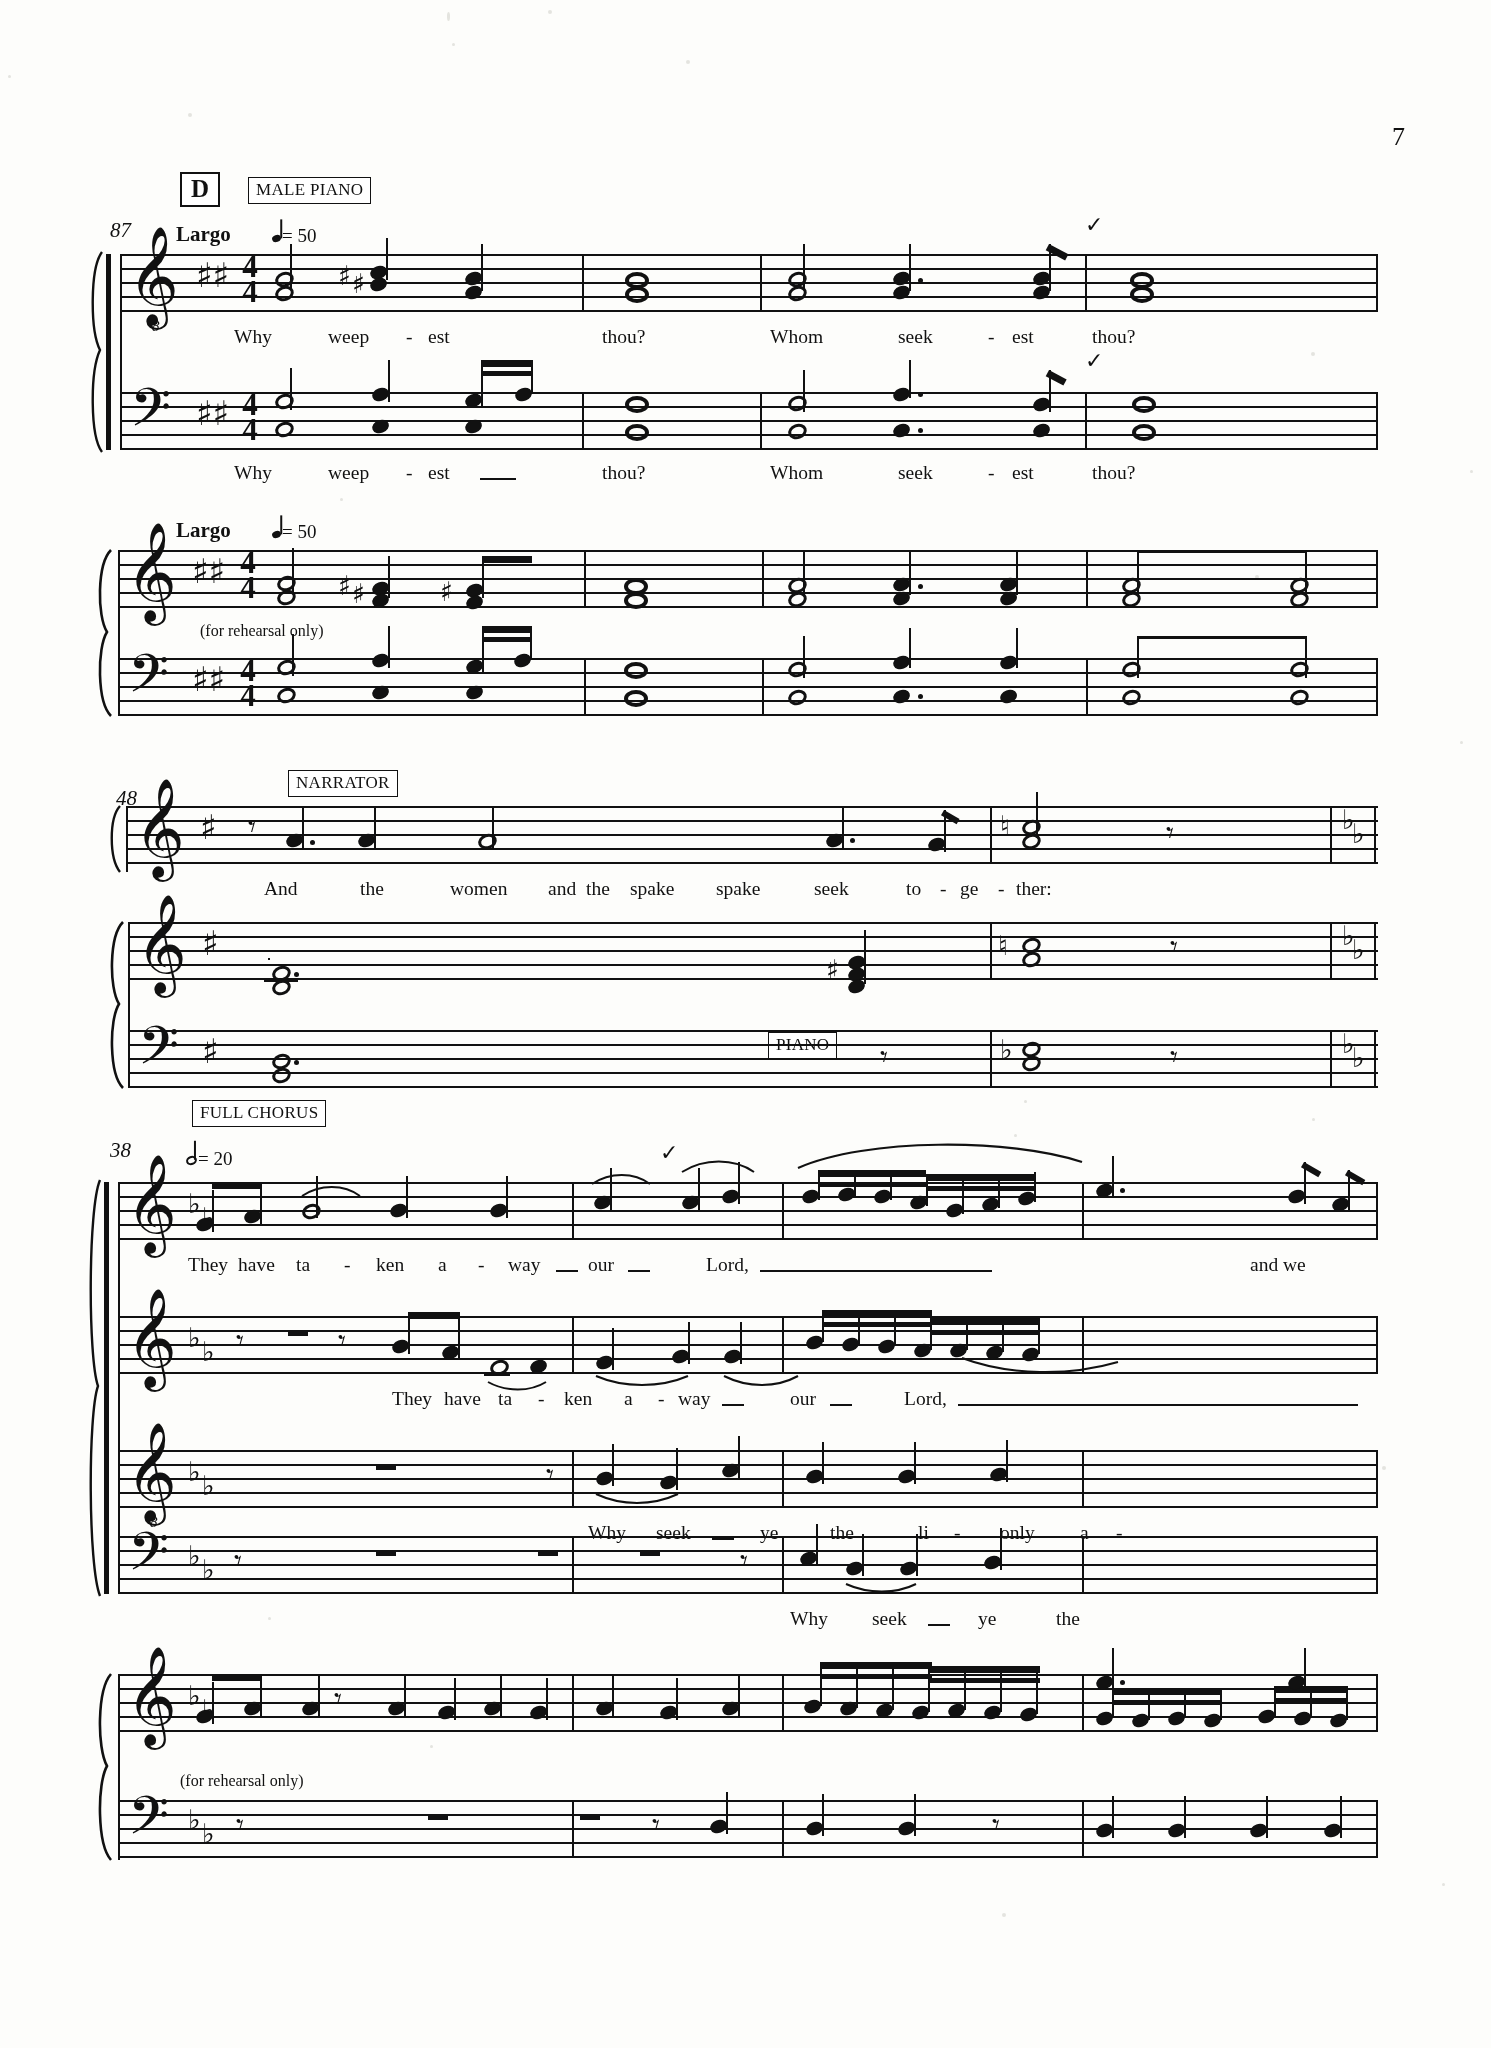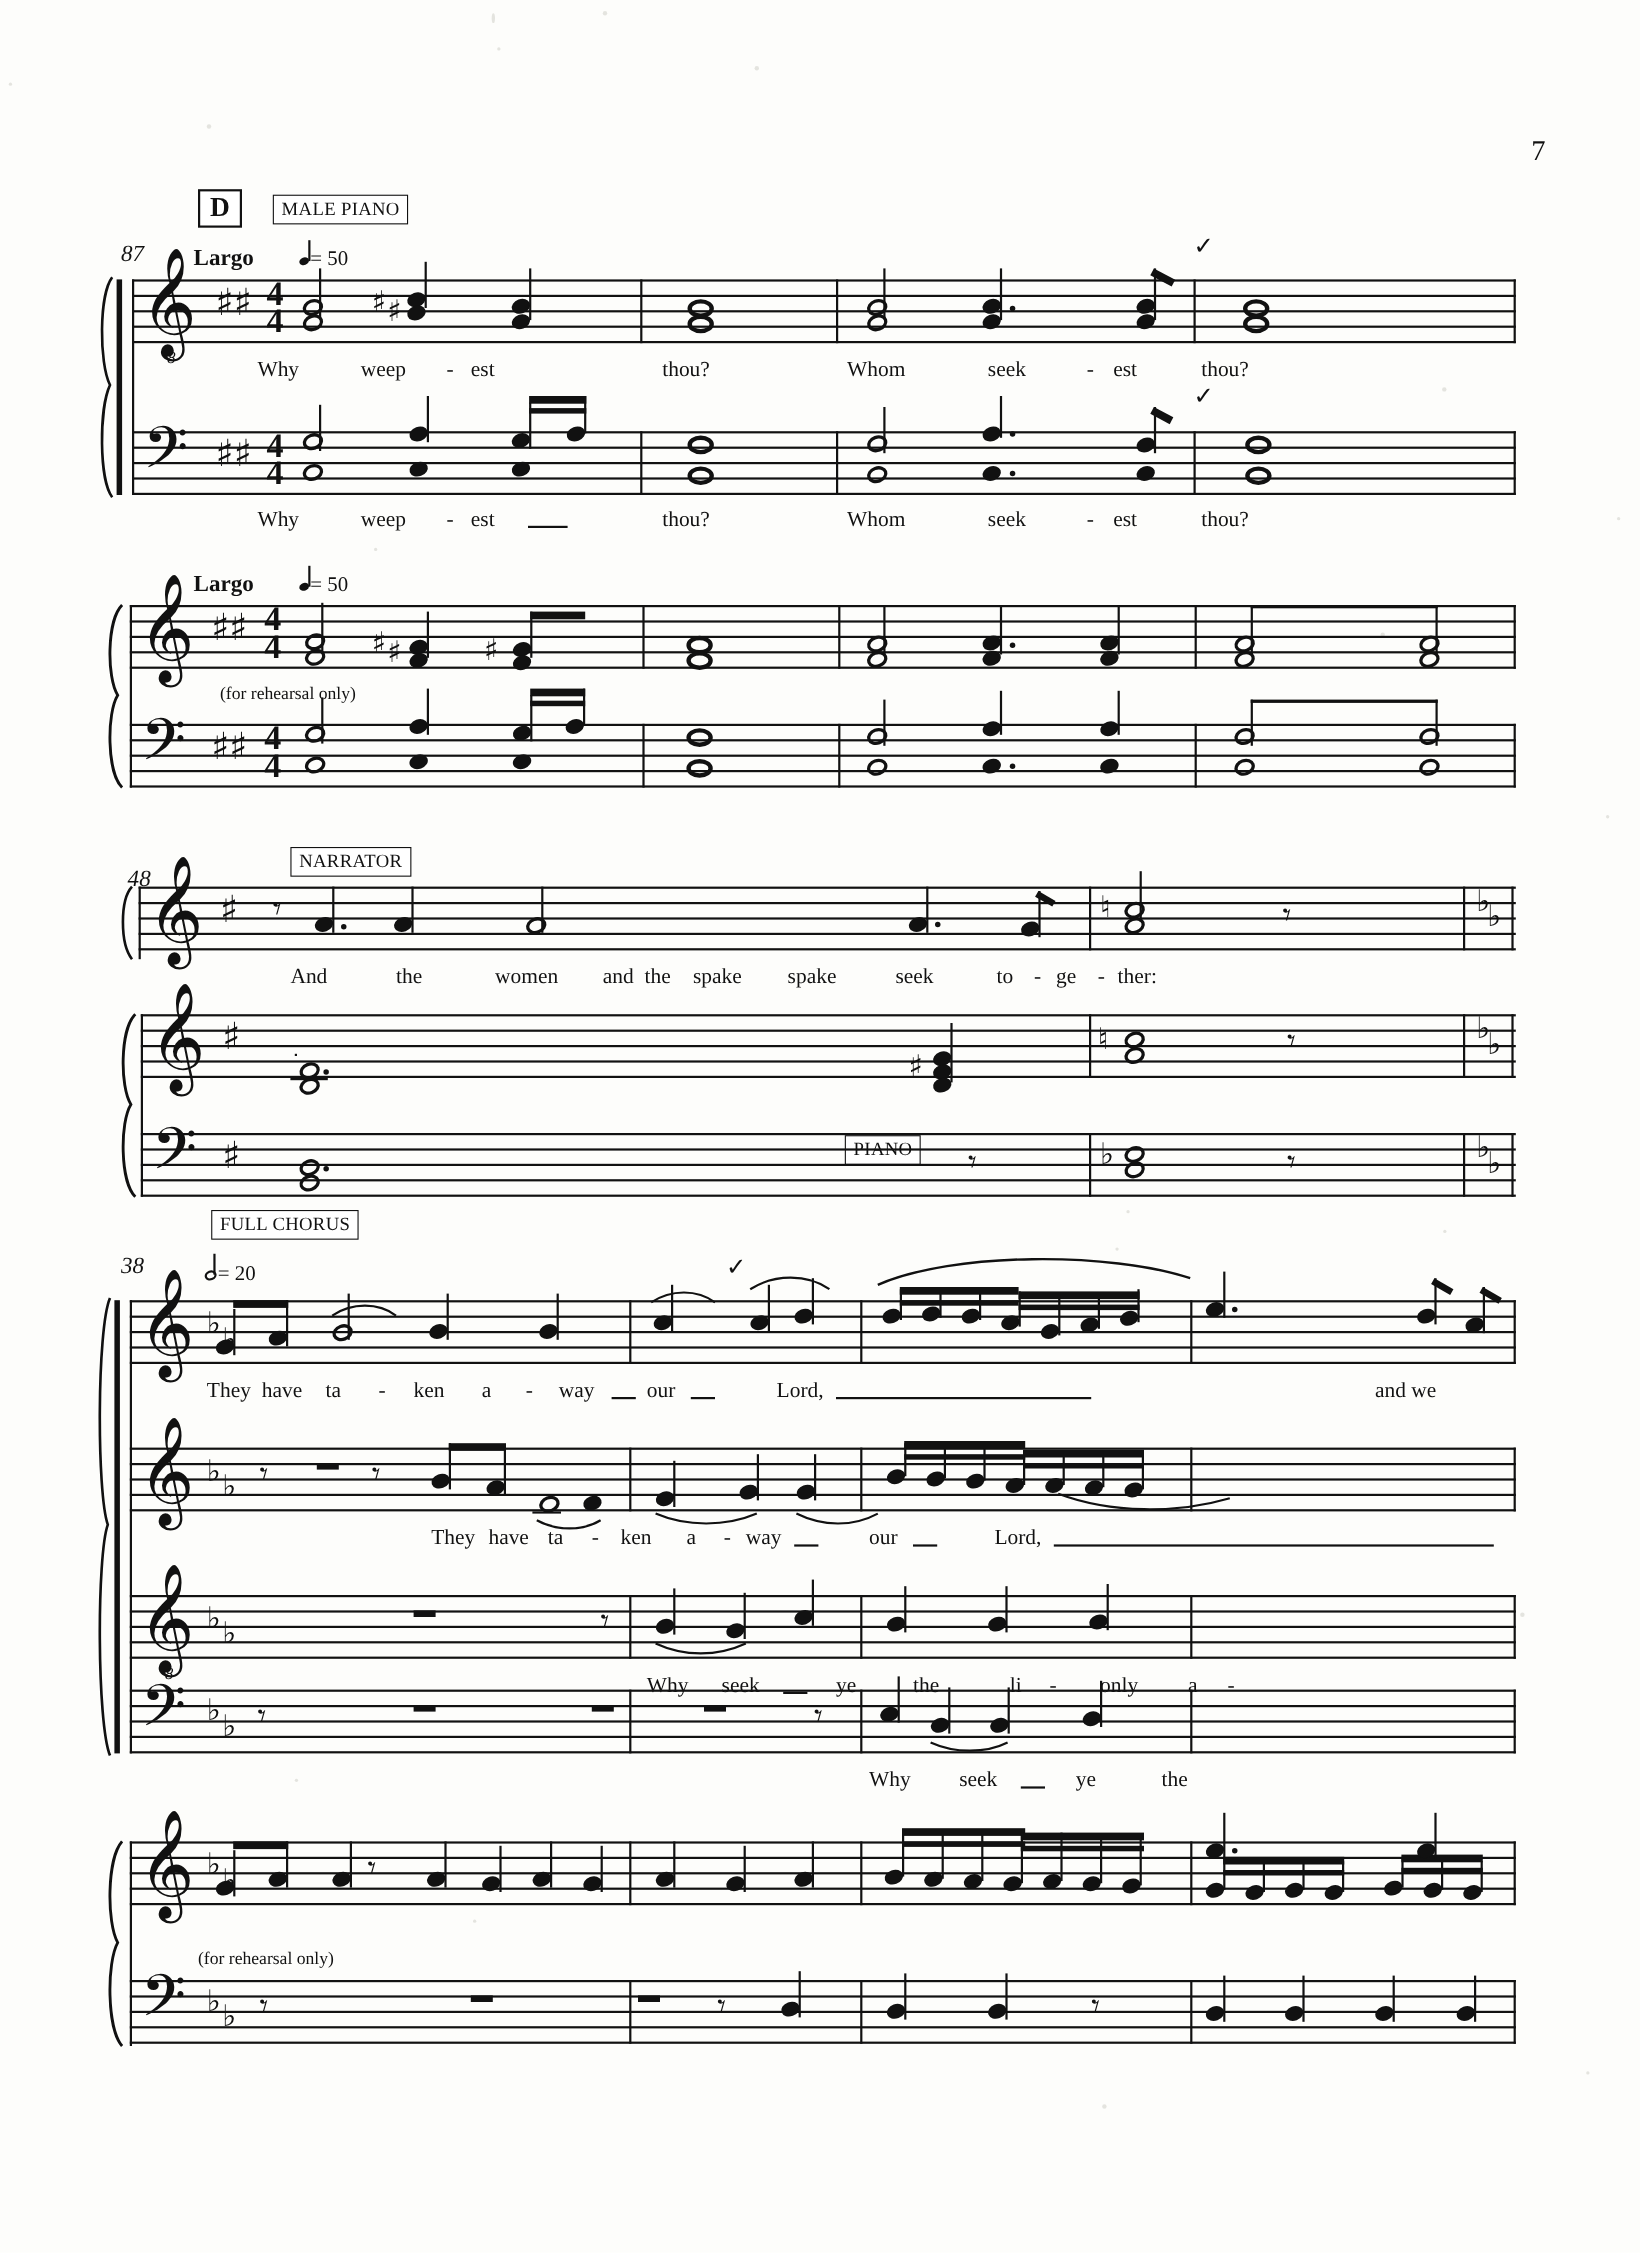--- a/index.html
+++ b/index.html
@@ -531,21 +531,21 @@
   <div class="notehead open" style="left:1122px;top:690px;"></div>
   <div class="stem" style="left:1137px;top:636px;height:42px;"></div>
   <div class="notehead open" style="left:1290px;top:662px;"></div>
   <div class="notehead open" style="left:1290px;top:690px;"></div>
   <div class="stem" style="left:1305px;top:636px;height:42px;"></div>
   <div class="beam" style="left:1137px;top:636px;width:170px;height:3px;"></div>
 
   <div class="barline" style="left:1376px;top:658px;height:58px;"></div>
 
   <div class="measnum" style="left:116px;top:786px;">48</div>
-  <div class="boxlabel" style="left:264px;top:770px;">NARRATOR</div>
+  <div class="boxlabel" style="left:288px;top:770px;">NARRATOR</div>
 
   <div class="brace" style="left:104px;top:804px;">
     <svg width="20" height="70">
         <path d="M16 2 C 5 14, 5 54, 16 68" stroke="#111" stroke-width="2.4" fill="none"></path>
       </svg>
   </div>
   <div class="barline" style="left:126px;top:806px;height:66px;"></div>
 
   <div class="staff" style="left:126px;top:806px;width:1252px;height:58px;">
     <div class="line" style="top:0px;"></div>

